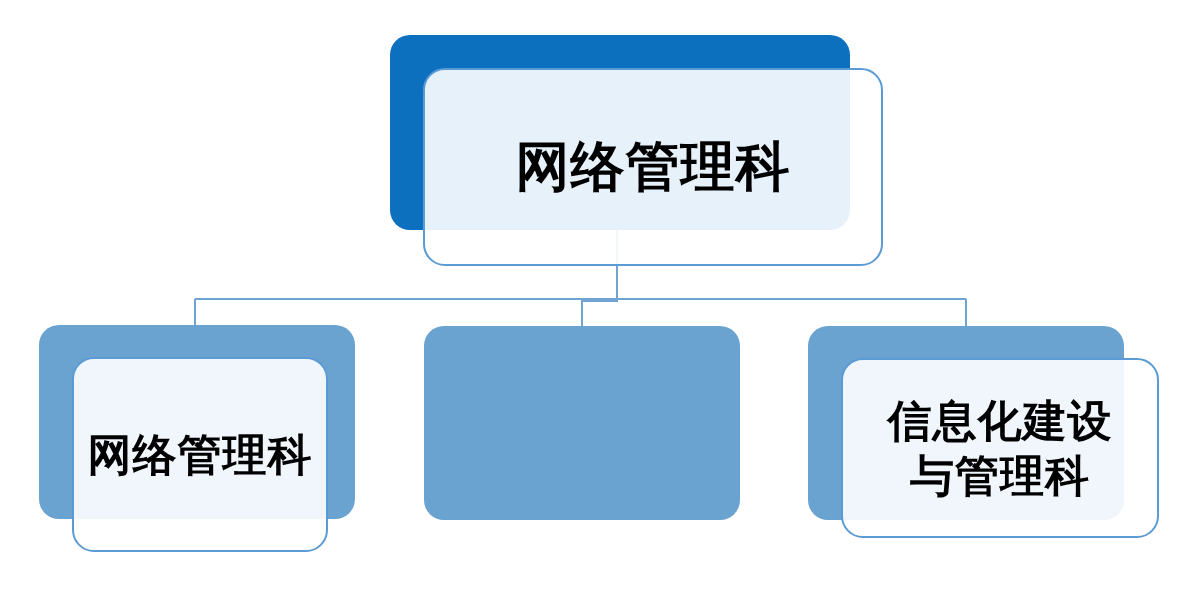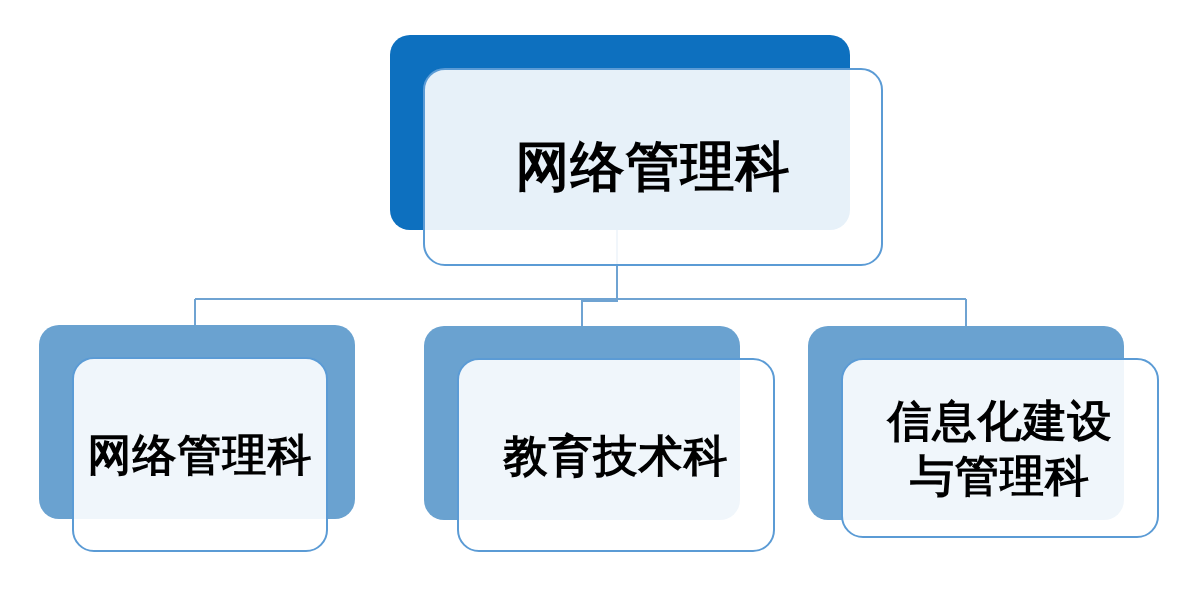--- a/index.html
+++ b/index.html
@@ -43,23 +43,20 @@
   <div class="card" style="left:423px;top:68px;width:460px;height:198px;">
     <span class="label root-label">网络管理科</span>
   </div>
 
   <div class="back child" style="left:39px;top:325px;width:316px;height:194px;"></div>
   <div class="card" style="left:72px;top:357px;width:256px;height:195px;">
     <span class="label child-label">网络管理科</span>
   </div>
 
   <div class="back child" style="left:424px;top:326px;width:316px;height:194px;"></div>
-  <div class="card" style="left:457px;top:358px;width:318px;height:194px;">
-    <span class="label child-label">教育技术科</span>
-  </div>
 
   <div class="back child" style="left:808px;top:326px;width:316px;height:194px;"></div>
   <div class="card" style="left:841px;top:358px;width:318px;height:180px;">
     <span class="label child-label">信息化建设
 与管理科</span>
   </div>
 
 </div>
 
 </body></html>

